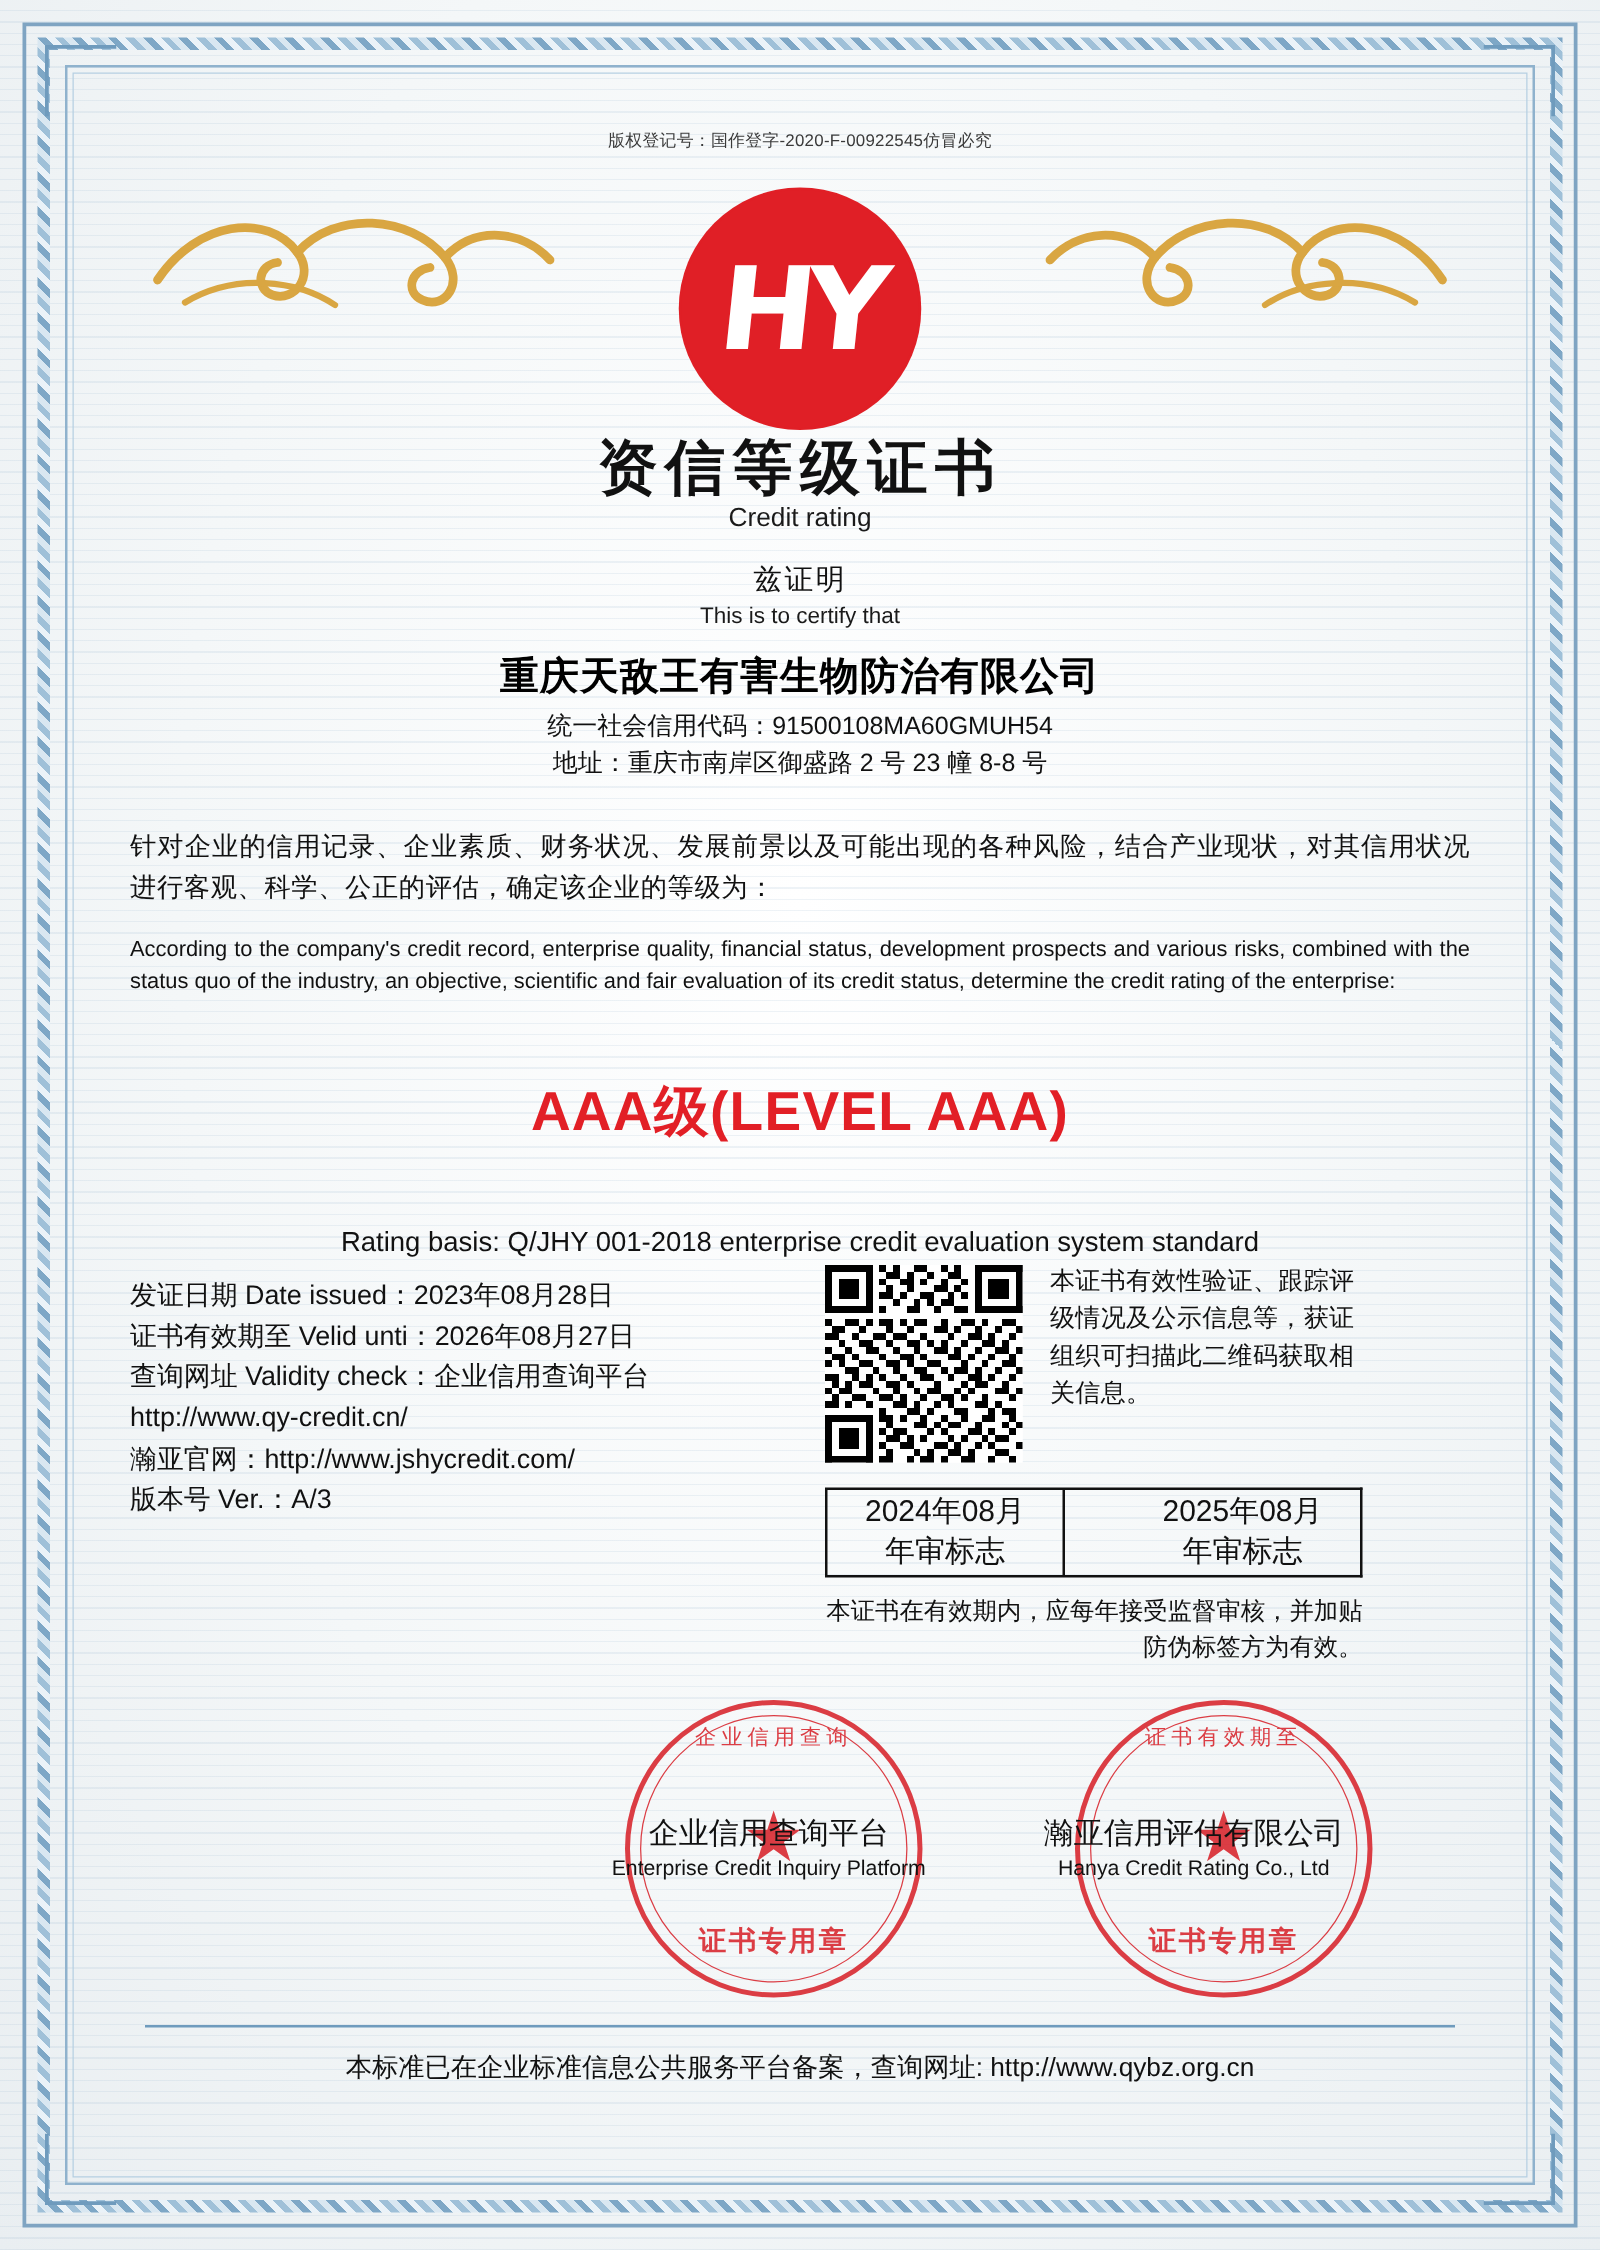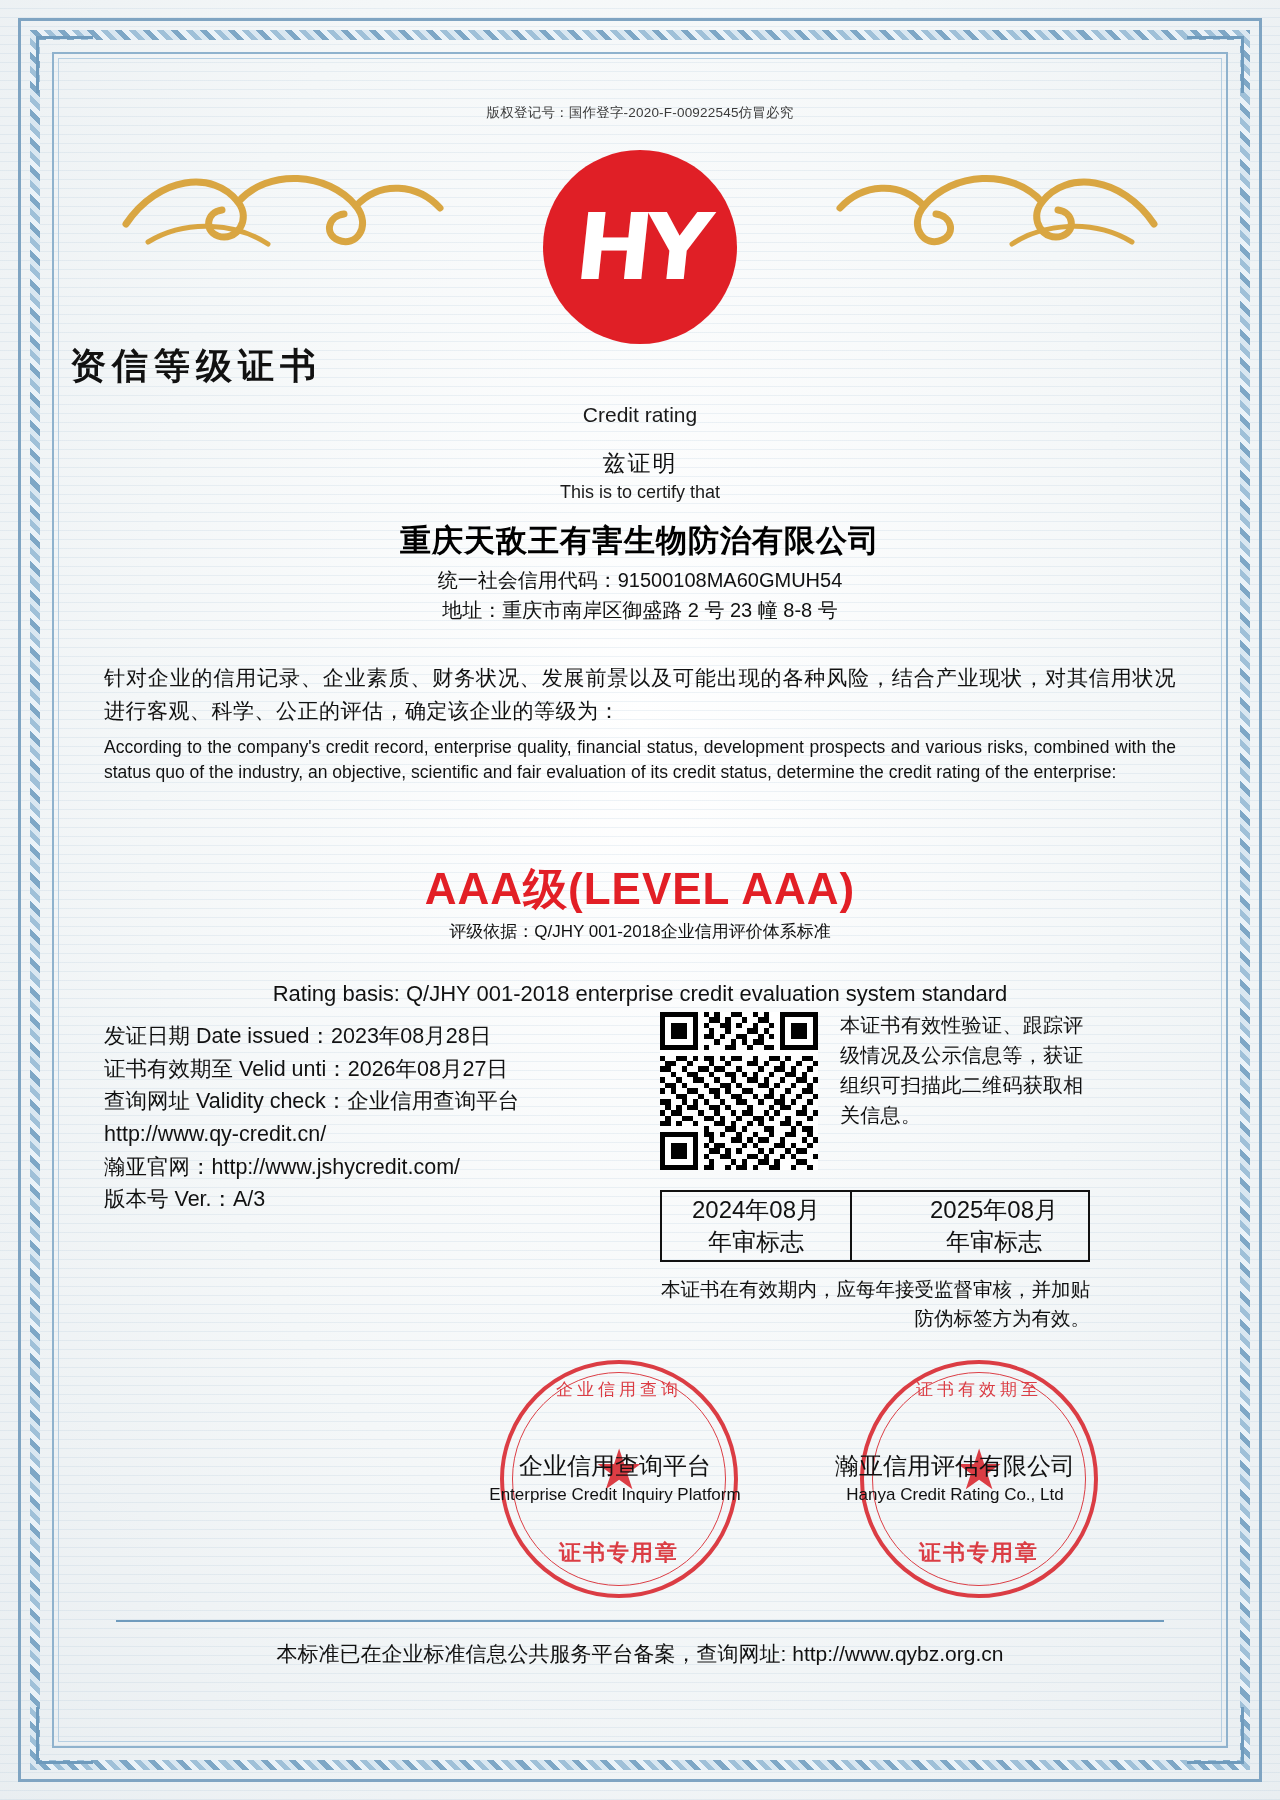--- a/index.html
+++ b/index.html
@@ -81,22 +81,22 @@
   }
   .logo-mark{
     font-size:92px;color:#fff;font-weight:bold;
     font-family:"DejaVu Sans", sans-serif;
     letter-spacing:-8px;
     transform:skewX(-6deg);
   }
 
   
   .title-cn{
-    position:absolute;top:272px;left:0;right:0;text-align:left;
-    font-size:36px;font-weight:bold;color:#111;letter-spacing:6px;
+    position:absolute;top:272px;left:0;right:0;text-align:center;
+    font-size:48px;font-weight:bold;color:#111;letter-spacing:6px;
   }
   .title-en{
     position:absolute;top:333px;left:0;right:0;text-align:center;
     font-size:21px;color:#1a1a1a;
   }
   .certify-cn{
     position:absolute;top:378px;left:0;right:0;text-align:center;
     font-size:23px;color:#111;letter-spacing:2px;
   }
   .certify-en{
@@ -118,21 +118,21 @@
 
   
   .para{
     position:absolute;top:592px;left:34px;right:34px;
   }
   .para .cn{
     font-size:21px;color:#111;line-height:1.55;text-align:justify;
     letter-spacing:.5px;
   }
   .para .en{
-    margin-top:8px;
+    margin-top:20px;
     font-size:17.5px;color:#111;line-height:1.45;text-align:justify;
   }
 
   .level{
     position:absolute;top:790px;left:0;right:0;text-align:center;
     font-size:44px;font-weight:bold;color:#e21f26;letter-spacing:1px;
   }
   .basis-cn{
     position:absolute;top:850px;left:0;right:0;text-align:center;
     font-size:17px;color:#111;
@@ -256,21 +256,20 @@
     <div class="company">重庆天敌王有害生物防治有限公司</div>
     <div class="usci">统一社会信用代码：91500108MA60GMUH54</div>
     <div class="addr">地址：重庆市南岸区御盛路 2 号 23 幢 8-8 号</div>
 
     <div class="para">
       <div class="cn">针对企业的信用记录、企业素质、财务状况、发展前景以及可能出现的各种风险，结合产业现状，对其信用状况进行客观、科学、公正的评估，确定该企业的等级为：</div>
       <div class="en">According to the company's credit record, enterprise quality, financial status, development prospects and various risks, combined with the status quo of the industry, an objective, scientific and fair evaluation of its credit status, determine the credit rating of the enterprise:</div>
     </div>
 
     <div class="level">AAA级(LEVEL AAA)</div>
-    <div class="basis-cn">评级依据：Q/JHY 001-2018企业信用评价体系标准</div>
     <div class="basis-en">Rating basis: Q/JHY 001-2018 enterprise credit evaluation system standard</div>
 
     <div class="details">
       <div class="drow">发证日期 Date issued：2023年08月28日</div>
       <div class="drow">证书有效期至 Velid unti：2026年08月27日</div>
       <div class="drow">查询网址 Validity check：企业信用查询平台</div>
       <div class="drow">http://www.qy-credit.cn/</div>
       <div class="drow">瀚亚官网：http://www.jshycredit.com/</div>
       <div class="drow">版本号 Ver.：A/3</div>
     </div>

